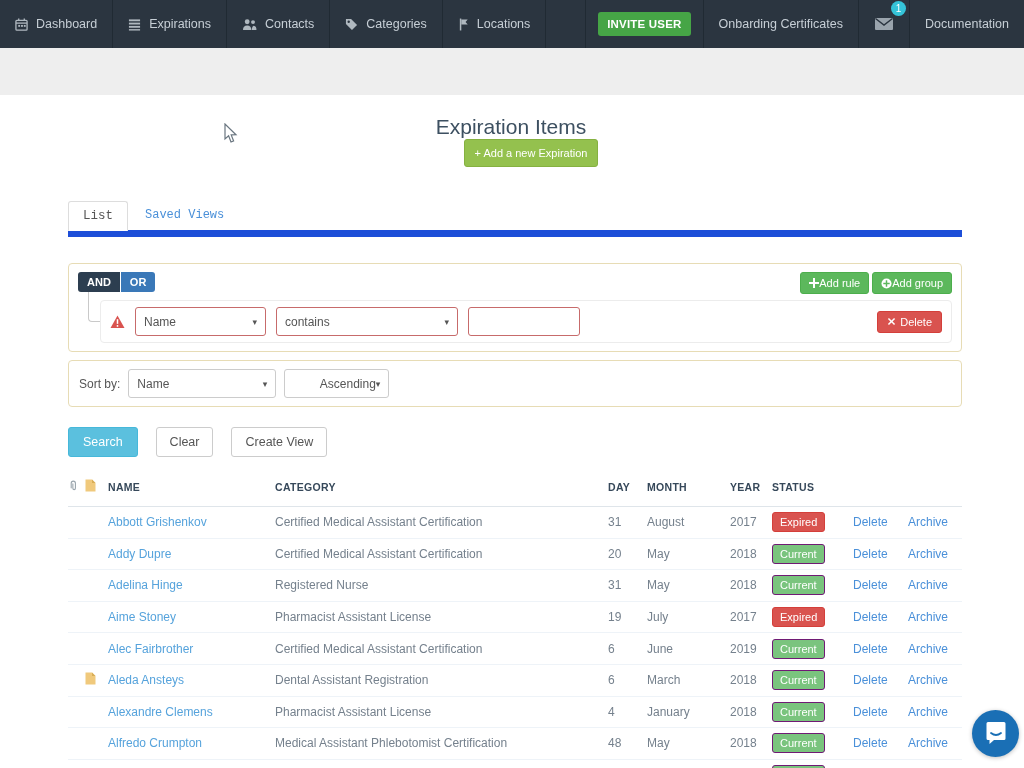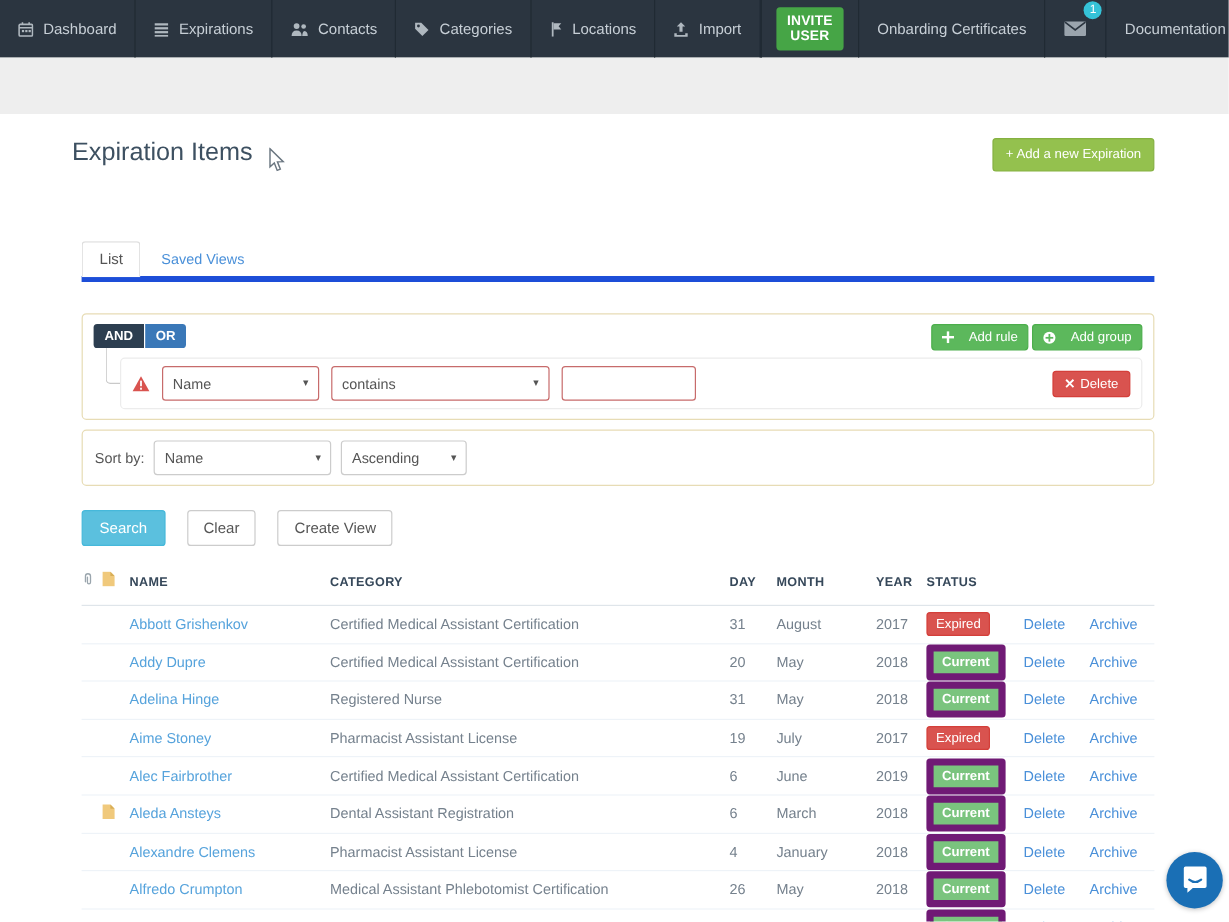--- a/index.html
+++ b/index.html
@@ -21,45 +21,45 @@
   .mail-cell { position:relative; }
   .mail-badge { position:absolute; top:1px; left:32px; min-width:15px; height:15px;
     background:#35c3d8; color:#fff; font-size:10px; border-radius:50%;
     display:flex; align-items:center; justify-content:center; }
 
   
   .subheader { height:47px; background:#eeeeee; }
 
   
   .content { padding:0 62px 0 68px; }
-  .page-head { display:flex; justify-content:space-between; align-items:flex-start;
-    margin-top:20px; height:34px; }
+  .page-head { display:flex; justify-content:space-between; align-items:center;
+    margin-top:20px; height:34px;flex-direction:column; }
   .page-title { font-size:21px; font-weight:normal; color:#3d5061; margin-left:-8px; }
   .add-btn { background:#94c14e; border:1px solid #85b141; color:#fff; font-size:11px;
     padding:7px 10px; border-radius:3px; cursor:pointer;margin-left:32px; }
 
   
-  .tabs { margin-top:52px; border-bottom:5px solid #1d4ed8; display:flex; align-items:flex-end; }
+  .tabs { margin-top:52px; border-bottom:7px solid #1d4ed8; display:flex; align-items:flex-start;font-family:Liberation Mono, monospace; }
   .tab-active { border:1px solid #ddd; border-bottom:1px solid #fff; margin-bottom:-1px;
     border-radius:3px 3px 0 0; background:#fff; padding:7px 14px; font-size:12.5px;
     color:#555; cursor:default; }
   .tab-link { padding:7px 17px; font-size:12px; color:#4a90d9; cursor:pointer; }
 
   
   .panel { border:1px solid #e7dcb5; border-radius:4px; }
   .filter-panel { margin-top:26px; padding:8px 9px; }
   .filter-top { display:flex; justify-content:space-between; align-items:flex-start; }
   .andor { display:flex; }
   .btn-and,.btn-or { color:#fff; font-size:11px; font-weight:bold; padding:4px 9px;
     border:none; cursor:pointer; }
   .btn-and { background:#2c3e50; border-radius:3px 0 0 3px; }
   .btn-or  { background:#3a78b8; border-radius:0 3px 3px 0; margin-left:1px; }
   .group-actions { display:flex; gap:3px; }
   .btn-green { background:#5cb85c; border:1px solid #4cae4c; color:#fff; font-size:11px;
-    padding:4px 8px; border-radius:3px; cursor:pointer; display:flex; align-items:center; gap:12px; }
+    padding:4px 8px; border-radius:3px; cursor:pointer; display:flex; align-items:center; gap:0; }
   .rule-wrap { position:relative; margin-left:22px; margin-top:6px; }
   .connector { position:absolute; left:-12px; top:-8px; width:12px; height:30px;
     border-left:1px solid #c9c9c9; border-bottom:1px solid #c9c9c9; border-radius:0 0 0 4px; }
   .rule-row { background:#fff; border:1px solid #ececec; border-radius:4px;
     padding:6px 9px; display:flex; align-items:center; gap:10px; }
   .select-box { border:1px solid #c76b6b; border-radius:3px; height:29px; background:#fff;
     display:flex; align-items:center; justify-content:space-between; padding:0 8px;
     font-size:12px; color:#555; cursor:pointer; }
   .select-plain { border-color:#ccc; }
   .sel-caret { font-size:9px; color:#555; }
@@ -85,21 +85,21 @@
   .tgrid { display:grid; grid-template-columns:17px 23px 167px 333px 39px 83px 42px 81px 55px 1fr;
     align-items:center; }
   .thead { padding:9px 0 10px; border-bottom:1px solid #dfe5ea; }
   .th { font-size:10.5px; font-weight:bold; color:#36485a; letter-spacing:.3px; }
   .trow { height:31.6px; border-bottom:1px solid #eef3f8; font-size:12px; }
   .name-link { color:#56a3dc; cursor:pointer; }
   .cell-muted { color:#75818d; }
   .badge { display:inline-block; padding:3px 7px; border-radius:3px; color:#fff;
     font-size:11px; }
   .badge-expired { background:#d9534f; border:1px solid #d43f3a; }
-  .badge-current { background:#7ac47e; border:6px solid #701a75;font-weight:bold; }
+  .badge-current { background:#7ac47e; border:1px solid #701a75; }
   .action-link { color:#4a90d9; cursor:pointer; }
   .note-ico { visibility:hidden; }
 
   
   .chat-bubble { position:absolute; right:5px; bottom:11px; width:47px; height:47px;
     border-radius:50%; background:#1a6fb5; display:flex; align-items:center;
     justify-content:center; cursor:pointer; box-shadow:0 1px 4px rgba(0,0,0,.25); }
   .cursor { position:absolute; left:224px; top:123px; pointer-events:none; }
 </style>
 </head>
@@ -144,27 +144,20 @@
           <circle cx="4" cy="4" r="1.3" fill="#2b3540"></circle>
         </svg>
       <span>Categories</span>
     </div>
     <div class="nav-item">
       <svg width="11" height="13" viewBox="0 0 12 14">
           <rect x="2" y="0.5" width="1.6" height="13" fill="#c7cfd6"></rect>
           <path d="M3.6 1.5 h7 l-2.4 2.7 L10.6 7 h-7 z" fill="#c7cfd6"></path>
         </svg>
       <span>Locations</span>
-    </div>
-    <div class="nav-item">
-      <svg width="13" height="13" viewBox="0 0 14 14">
-          <path d="M7 0.5 L10.8 4.5 H8.4 V9 H5.6 V4.5 H3.2 Z" fill="#c7cfd6"></path>
-          <path d="M1 10.5 h2.2 v1.5 h7.6 v-1.5 H13 v3 H1 Z" fill="#c7cfd6"></path>
-        </svg>
-      <span>Import</span>
     </div>
 
     <div class="nav-right">
       <div class="invite-cell">
         <button class="invite-btn">INVITE USER</button>
       </div>
       <div class="nav-item">
         <span>Onbarding Certificates</span>
       </div>
       <div class="nav-item mail-cell">
@@ -245,21 +238,21 @@
         </div>
       </div>
     </div>
 
     <div class="panel sort-panel">
       <span>Sort by:</span>
       <div class="select-box select-plain" style="width:148px;">
         <span>Name</span>
         <span class="sel-caret">▾</span>
       </div>
-      <div class="select-box select-plain" style="width:105px;">
+      <div class="select-box select-plain" style="width:105px;justify-content:flex-end;">
         <span>Ascending</span>
         <span class="sel-caret">▾</span>
       </div>
     </div>
 
     <div class="actions-row">
       <button class="btn-search">Search</button>
       <button class="btn-plain">Clear</button>
       <button class="btn-plain">Create View</button>
     </div>
@@ -416,21 +409,21 @@
   <div class="tgrid trow">
     <span></span>
     <span class="note-ico" style="visibility: hidden;">
       <svg width="11" height="13" viewBox="0 0 11 13">
                 <path d="M0.5 0.5 h6.5 L10.5 4 v8.5 H0.5 Z" fill="#f0c97c"></path>
                 <path d="M7 0.5 V4 h3.5 Z" fill="#d8ae57"></path>
               </svg>
     </span>
     <span class="name-link">Alfredo Crumpton</span>
     <span class="cell-muted">Medical Assistant Phlebotomist Certification</span>
-    <span class="cell-muted">26</span>
+    <span class="cell-muted">48</span>
     <span class="cell-muted">May</span>
     <span class="cell-muted">2018</span>
     <span><span class="badge badge-current">Current</span></span>
     <span class="action-link">Delete</span>
     <span class="action-link">Archive</span>
   </div>
 
   <div class="tgrid trow">
     <span></span>
     <span class="note-ico" style="visibility: hidden;">

